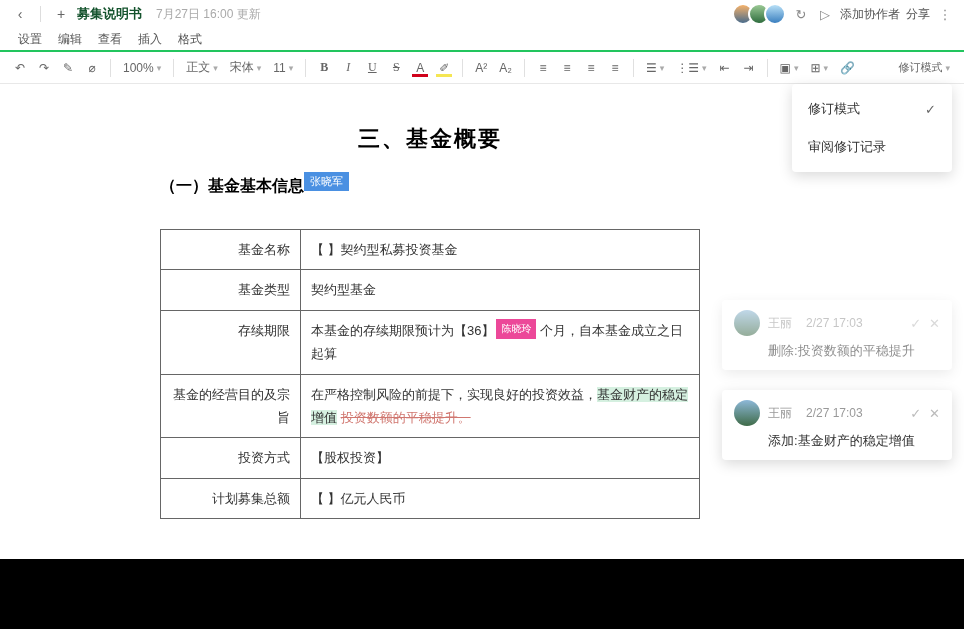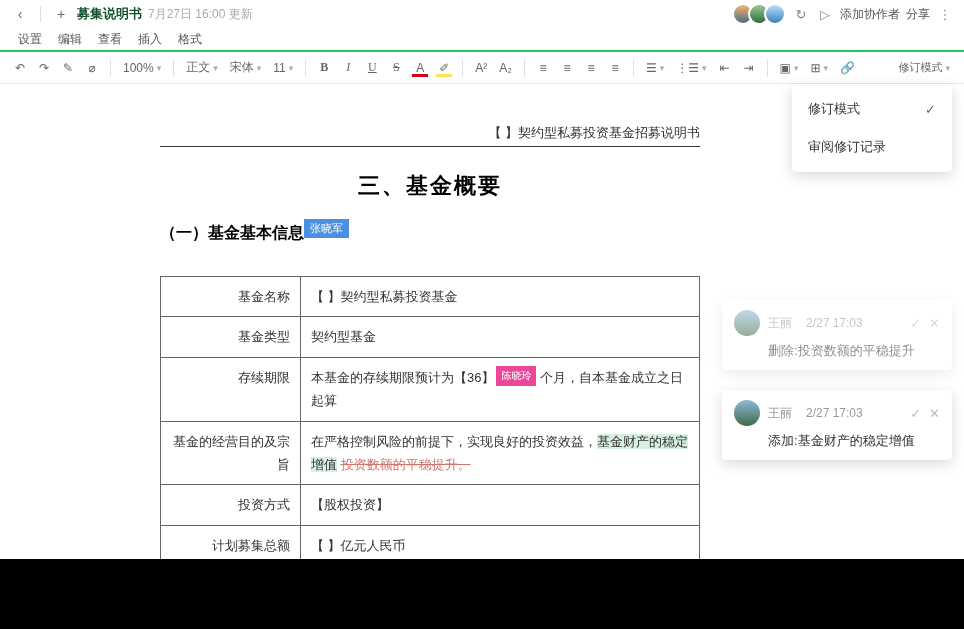--- a/index.html
+++ b/index.html
@@ -4,21 +4,21 @@
 <style>
 * { margin: 0; padding: 0; box-sizing: border-box; font-family: -apple-system, "PingFang SC", "Microsoft YaHei", sans-serif; }
 body { background: #fff; width: 964px; height: 629px; overflow: hidden; position: relative; }
 
 
 .titlebar { height: 28px; display: flex; align-items: center; padding: 0 10px; gap: 8px; font-size: 13px; color: #333; }
 .tb-left { display: flex; align-items: center; gap: 6px; }
 .tb-btn { width: 20px; height: 20px; display: inline-flex; align-items: center; justify-content: center; color: #666; cursor: pointer; font-size: 14px; }
 .tb-divider { width: 1px; height: 16px; background: #ddd; margin: 0 4px; }
 .doc-title { font-weight: 600; color: #14532d; }
-.doc-updated { color: #aaa; font-size: 12px; }
+.doc-updated { color: #aaa; font-size: 12px; margin-left: 8px; }
 .tb-right { margin-left: auto; display: flex; align-items: center; gap: 6px; }
 .avatars { display: flex; }
 .avatar { width: 22px; height: 22px; border-radius: 50%; border: 2px solid #fff; margin-left: -6px; }
 .av1 { background: linear-gradient(180deg,#f6b26b,#4a6c8c); }
 .av2 { background: linear-gradient(180deg,#9bc995,#2f6d3e); }
 .av3 { background: linear-gradient(180deg,#b8e0f7,#3a7fbf); }
 .tb-link { font-size: 12px; color: #555; cursor: pointer; }
 .tb-ico { width: 18px; height: 18px; display: inline-flex; align-items: center; justify-content: center; color: #888; cursor: pointer; }
 
 
@@ -142,21 +142,20 @@
   <span class="tool">⇥</span>
   <span class="tdiv"></span>
   <span class="tool drop">▣</span>
   <span class="tool drop">⊞</span>
   <span class="tool">🔗</span>
   <span class="tool tool-right tool-mode drop">修订模式</span>
 </div>
 
 <div class="canvas">
   <div class="page">
-    <div class="page-header">【 】契约型私募投资基金招募说明书</div>
     <div class="sec-title">三、基金概要</div>
     <div style="position:relative; margin-bottom:16px;">
       <span class="sub-title">
         <span>（一）基金基本信息</span>
         <span class="cursor-tag">张晓军</span>
       </span>
     </div>
 
     <table class="info-table">
       <tbody>

